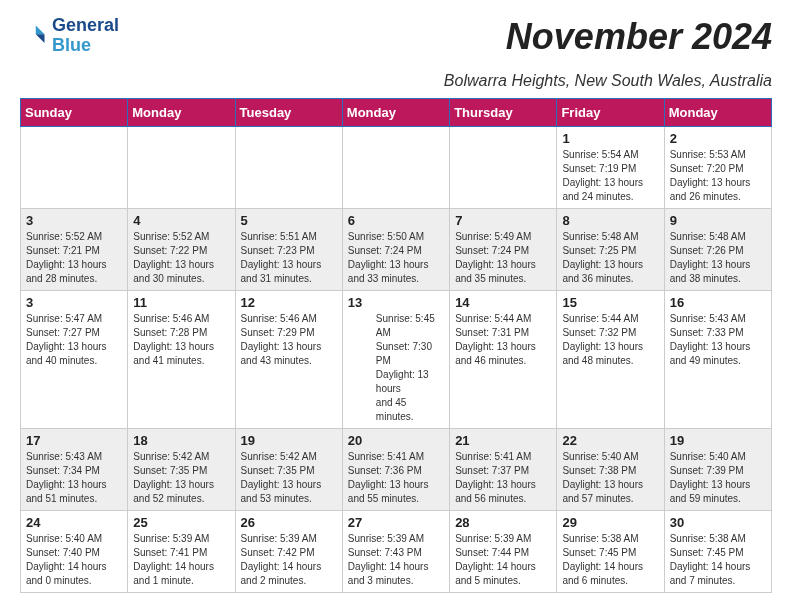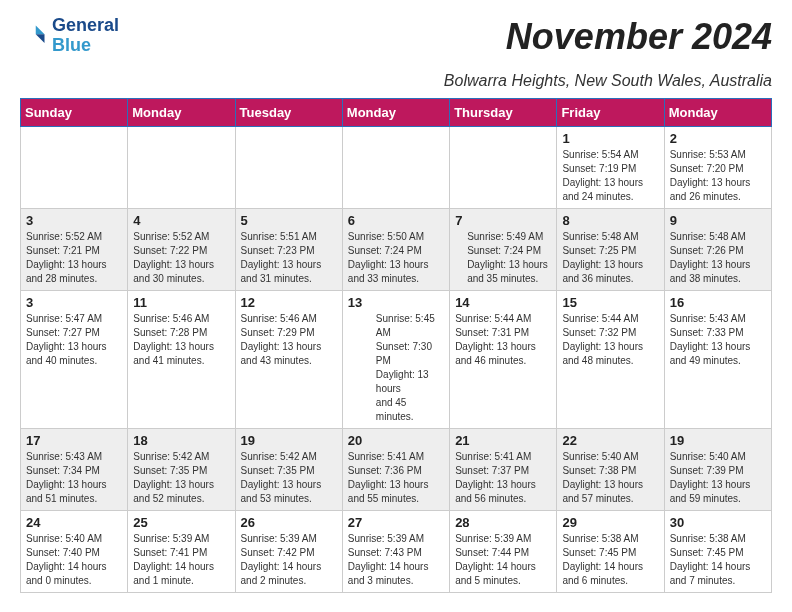--- a/index.html
+++ b/index.html
@@ -176,21 +176,21 @@
         </td>
         <td>
           <span class="day-num">6</span>
           <div class="day-info" style="white-space: pre-line;">Sunrise: 5:50 AM
 Sunset: 7:24 PM
 Daylight: 13 hours
 and 33 minutes.</div>
         </td>
         <td>
           <span class="day-num">7</span>
-          <div class="day-info" style="white-space: pre-line; margin-left: 12px;">Sunrise: 5:49 AM
+          <div class="day-info" style="white-space: pre-line;">Sunrise: 5:49 AM
 Sunset: 7:24 PM
 Daylight: 13 hours
 and 35 minutes.</div>
         </td>
         <td>
           <span class="day-num">8</span>
           <div class="day-info" style="white-space: pre-line;">Sunrise: 5:48 AM
 Sunset: 7:25 PM
 Daylight: 13 hours
 and 36 minutes.</div>

